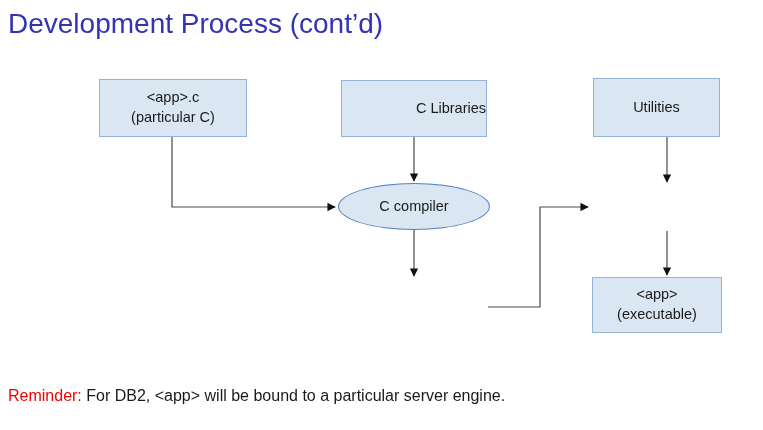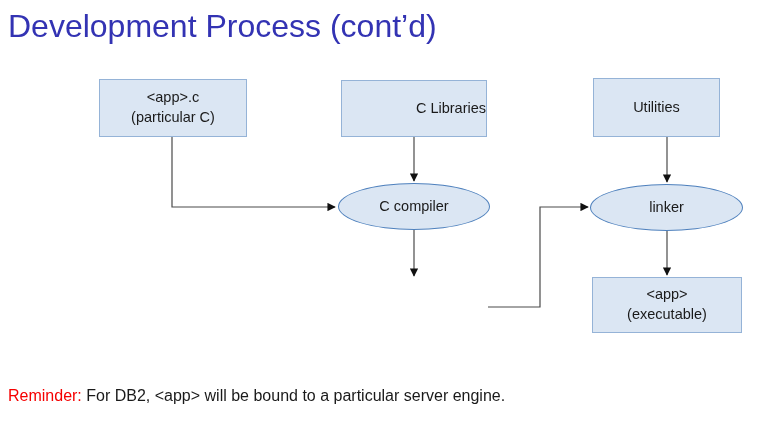--- a/index.html
+++ b/index.html
@@ -16,40 +16,40 @@
   html,body{width:763px;height:430px;}
   body{
     background:var(--c-bg,#fff);
     font-family:"Liberation Sans", sans-serif;
     overflow:hidden;
     position:relative;
   }
   .slide{position:relative;width:763px;height:430px;}
   .slide-title{
     position:absolute;left:8px;top:8px;
-    font-size:32px;font-weight:400;line-height:1.15;
+    font-size:28px;font-weight:400;line-height:1.15;
     color:var(--c-title,#3333b3);
     white-space:nowrap;
   }
   .node{
     position:absolute;
     display:flex;flex-direction:column;align-items:center;justify-content:center;
     background:var(--c-fill,#dbe6f3);
     color:var(--c-text,#1a1a1a);
     font-size:14.5px;line-height:1.35;text-align:center;
   }
   .node.rect{border:1.5px solid var(--c-rectBorder,#95b3d7);}
   .node.ellipse{border:1.5px solid var(--c-ellipseBorder,#4f81bd);border-radius:50%;}
   #node-app-c   {left:99px;  top:79px;  width:148px; height:58px;}
   #node-c-libs  {left:341px; top:80px;  width:146px; height:57px;align-items:flex-end;}
   #node-utils   {left:593px; top:78px;  width:127px; height:59px;}
   #node-compiler{left:338px; top:183px; width:152px; height:47px;}
   #node-linker  {left:590px; top:184px; width:153px; height:47px;}
   #node-app-o   {left:342px; top:278px; width:146px; height:57px;}
-  #node-app-exe {left:592px; top:277px; width:150px; height:56px;}
+  #node-app-exe {left:592px; top:277px; width:130px; height:56px;}
   svg.connectors{position:absolute;left:0;top:0;width:763px;height:430px;pointer-events:none;}
   svg.connectors polyline, svg.connectors line{
     fill:none;stroke:var(--c-line,#4a4a4a);stroke-width:1.2;
   }
   svg.connectors marker path{fill:#111;}
   .reminder{
     position:absolute;left:8px;top:386px;
     font-size:16px;line-height:1.2;color:var(--c-text,#1a1a1a);
     white-space:nowrap;
   }
@@ -86,23 +86,20 @@
   </div>
 
   <div class="node rect" id="node-utils">
     <span>Utilities</span>
   </div>
 
   <div class="node ellipse" id="node-compiler">
     <span>C compiler</span>
   </div>
 
-  <div class="node ellipse" id="node-linker">
-    <span>linker</span>
-  </div>
 
 
   <div class="node rect" id="node-app-exe">
     <span>&lt;app&gt;</span>
     <span>(executable)</span>
   </div>
 
   <div class="reminder">
     <span class="label">Reminder:</span><span> For DB2, &lt;app&gt; will be bound to a particular server engine.</span>
   </div>

